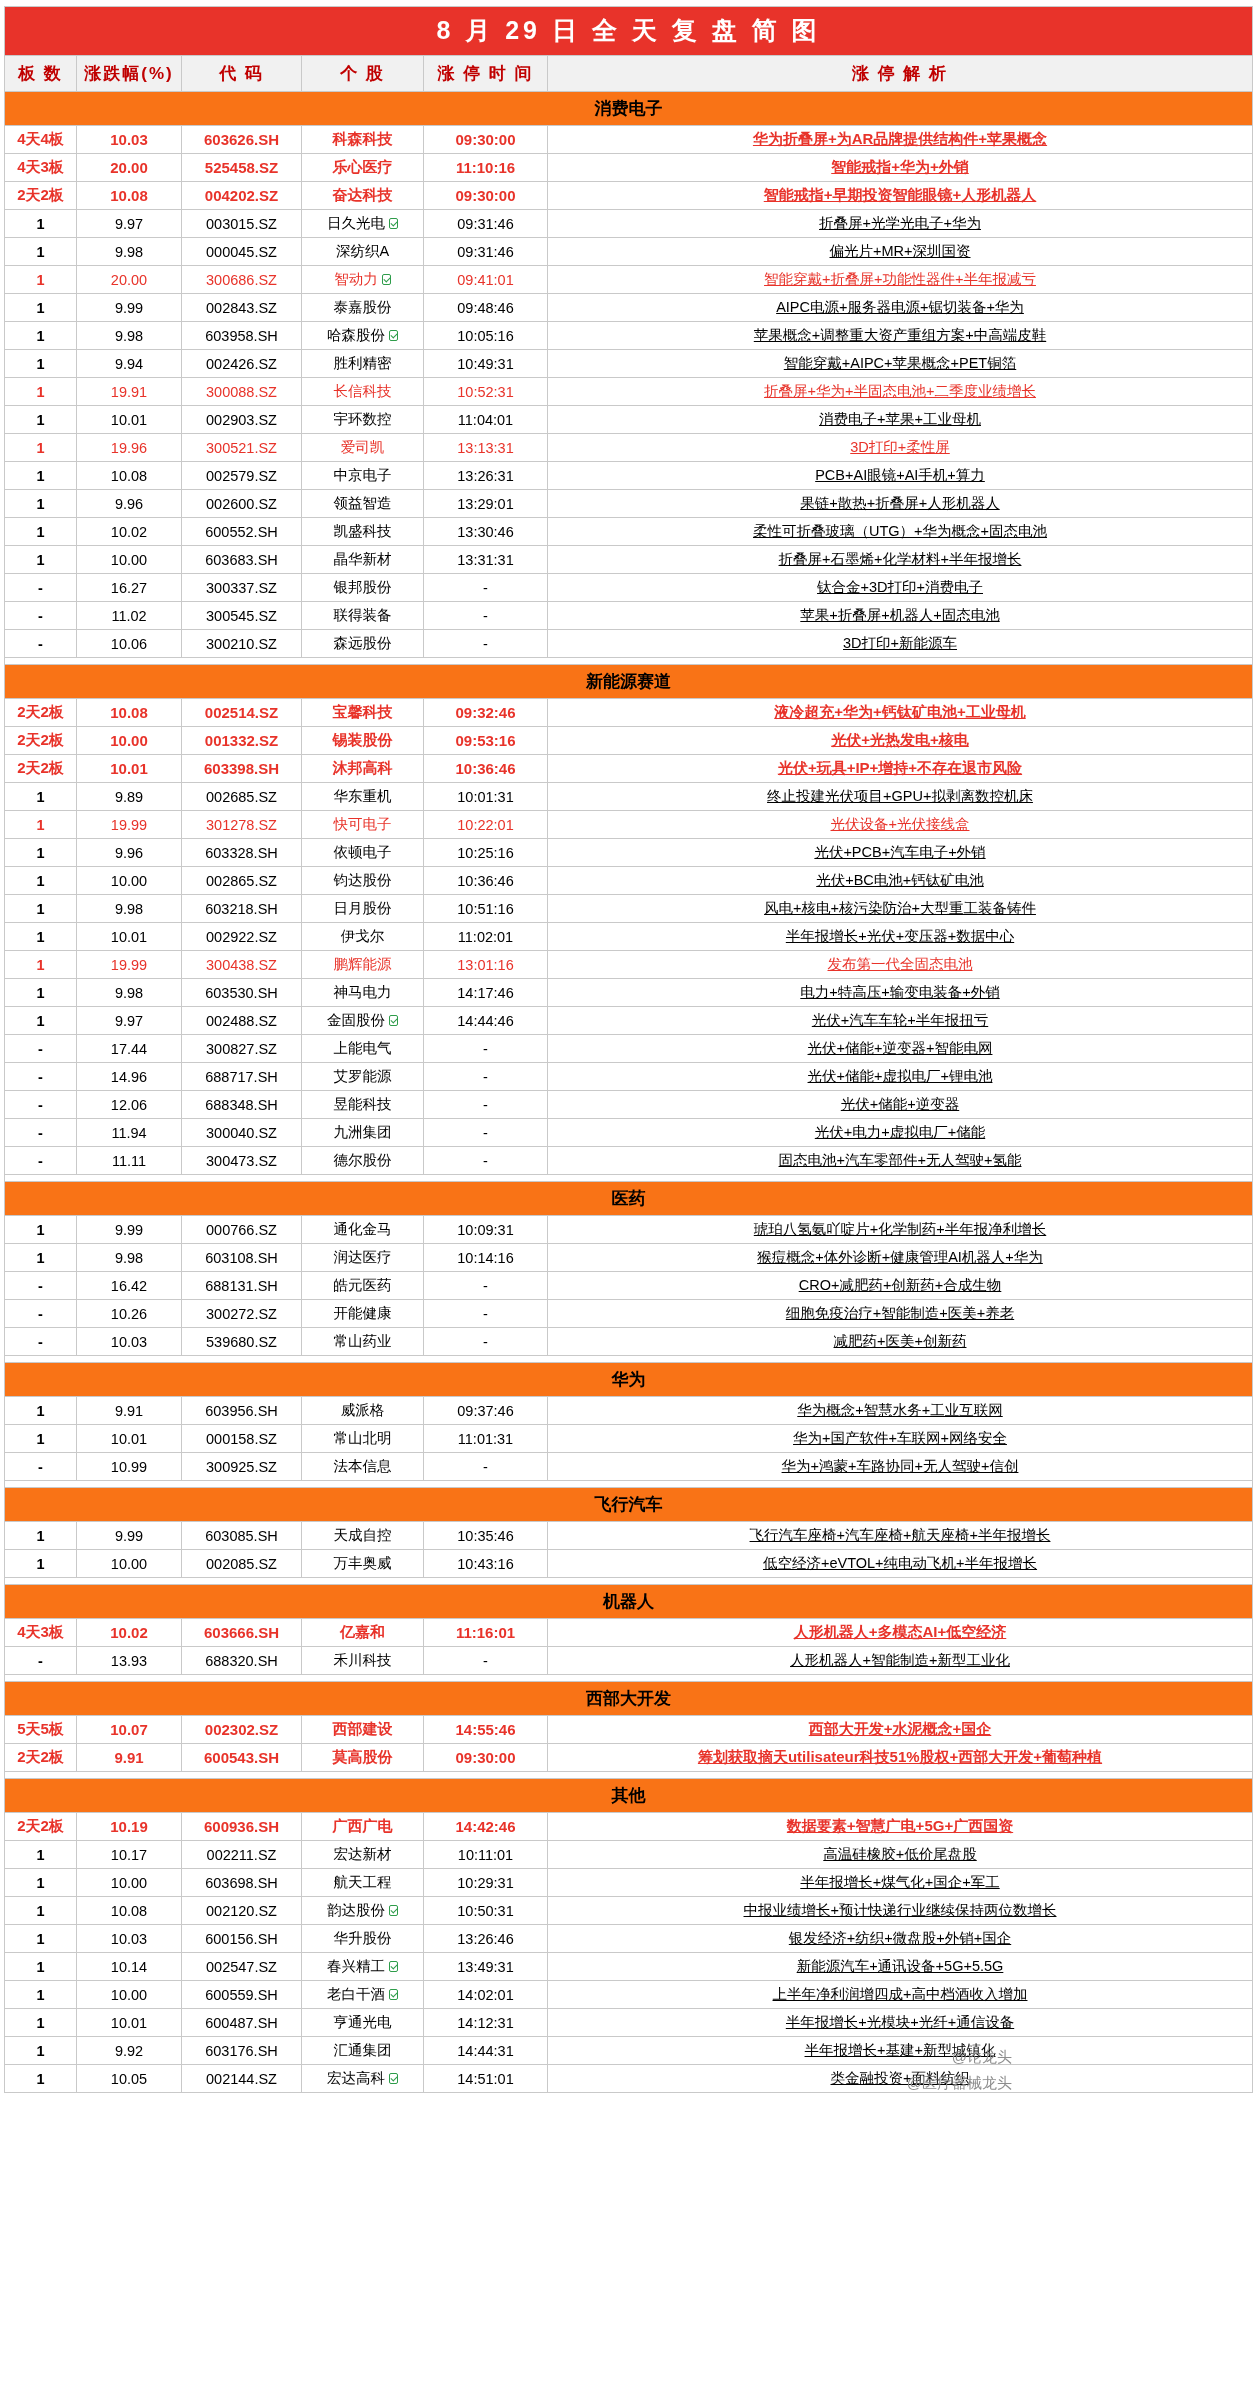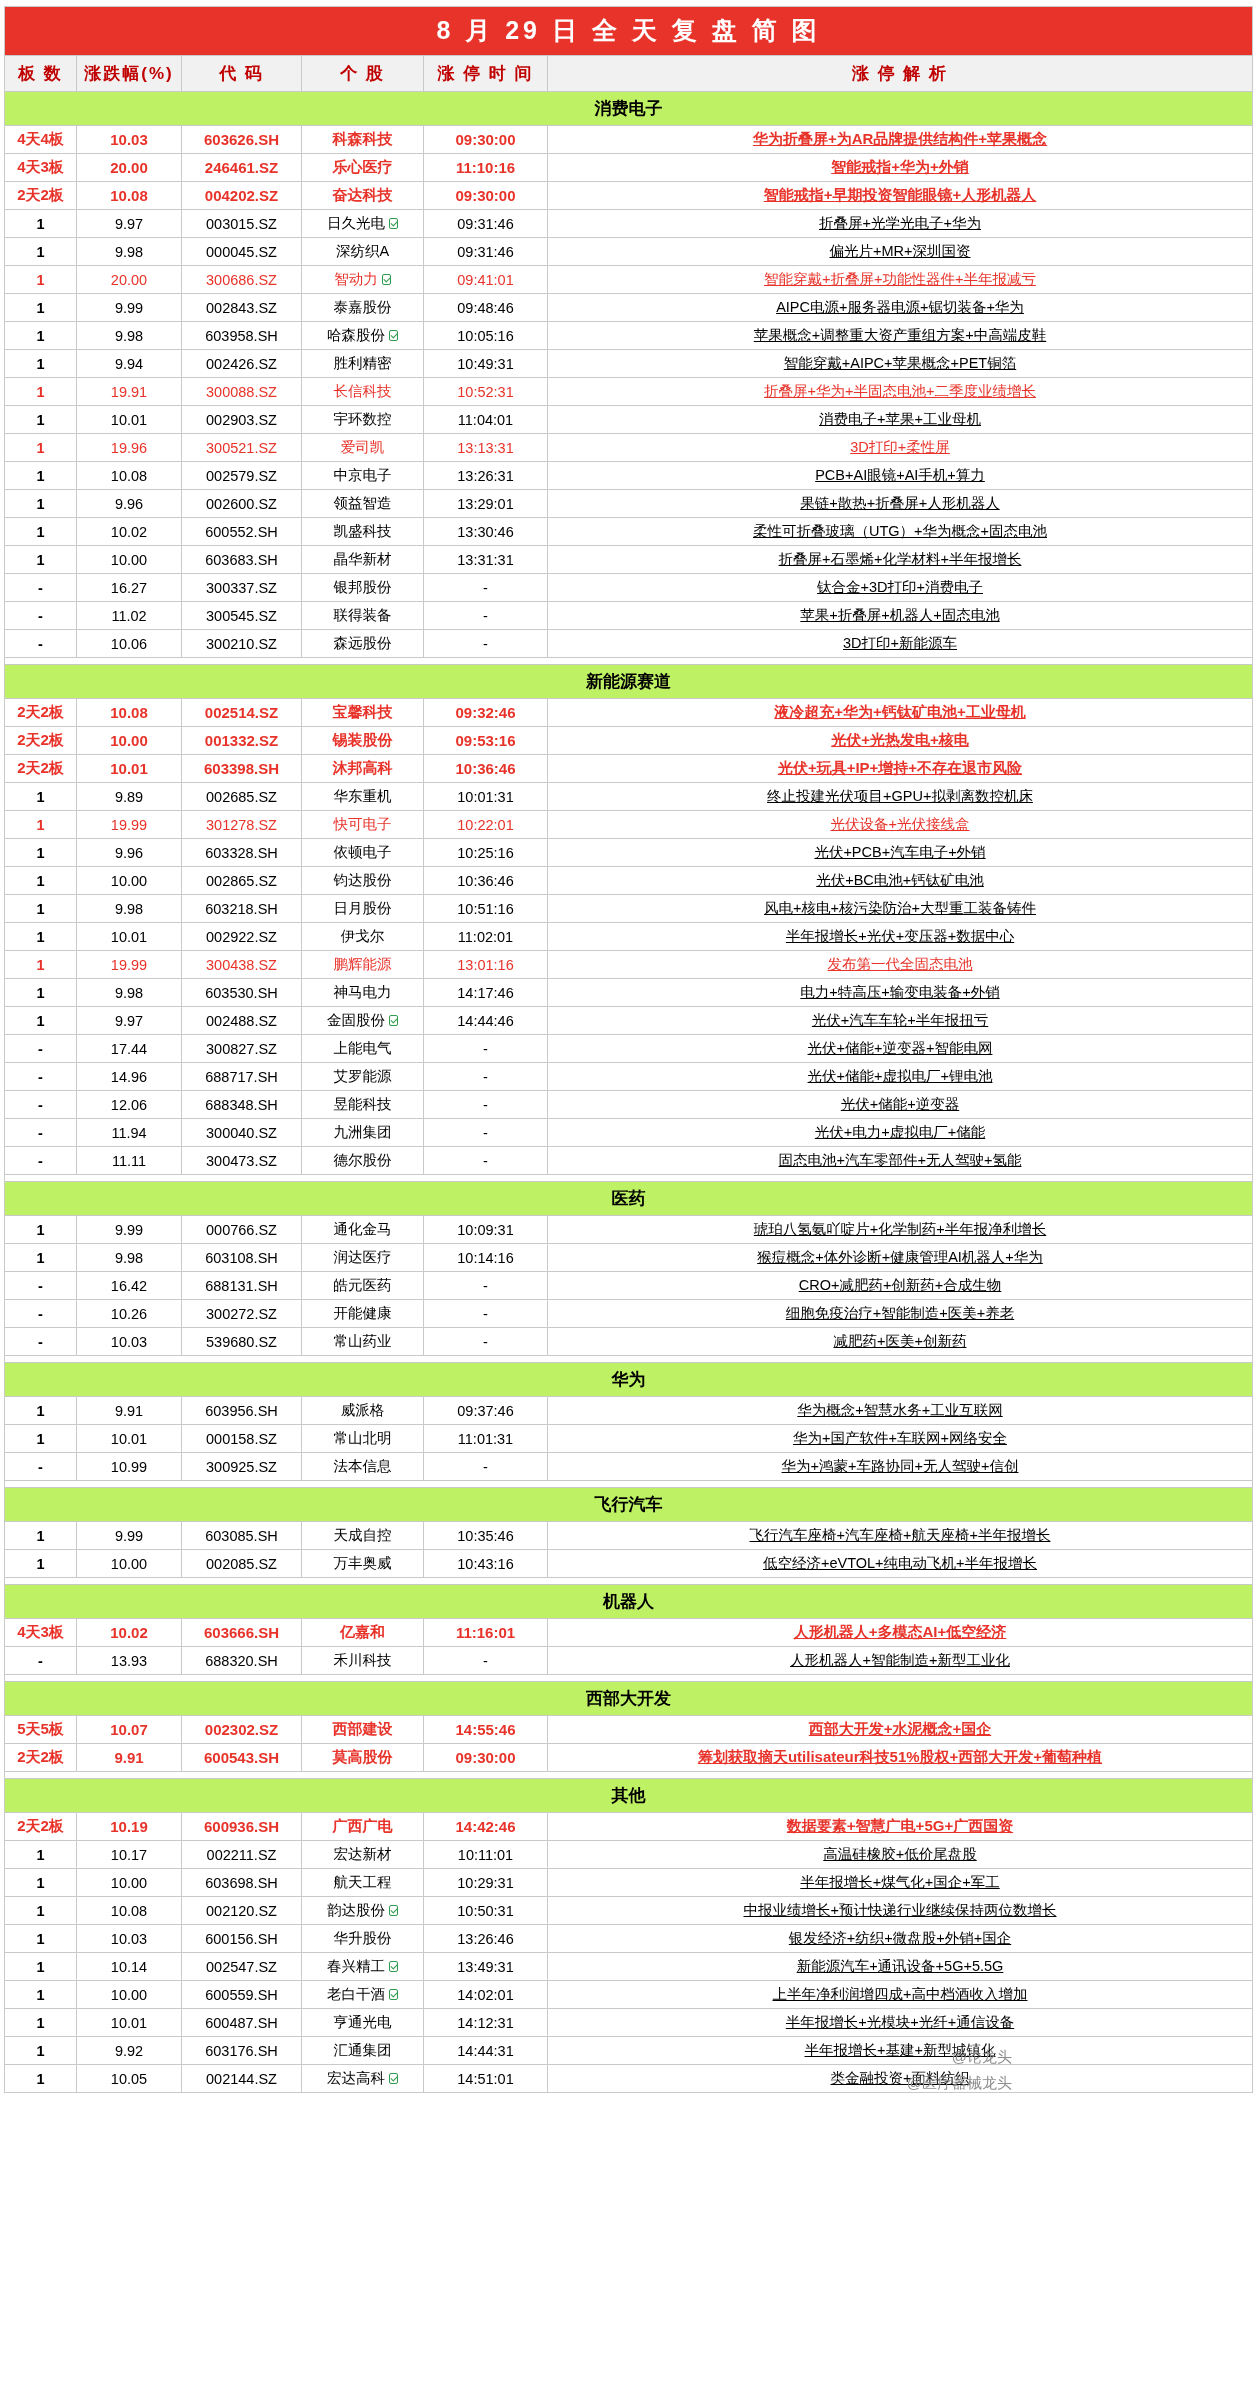--- a/index.html
+++ b/index.html
@@ -31,21 +31,21 @@
     font-size: 17px;
     text-align: center;
     padding: 6px 0;
     letter-spacing: 2px;
   }
   .section-row td {
     text-align: center;
     font-weight: bold;
     font-size: 17px;
     padding: 5px 0;
-    background: #bef264;
+    background: #f97316;
   }
   .spacer-row td { height: 7px; background:#fff; border-left:1px solid #c9c9c9; border-right:1px solid #c9c9c9; }
 
   tr.data td {
     font-size: 14.5px;
     text-align: center;
     padding: 4px 2px;
     white-space: nowrap;
     overflow: hidden;
   }
@@ -115,21 +115,21 @@
           <td class="board">4天4板</td>
           <td>10.03</td>
           <td>603626.SH</td>
           <td class="stock-cell"><span>科森科技</span></td>
           <td>09:30:00</td>
           <td class="analysis">华为折叠屏+为AR品牌提供结构件+苹果概念</td>
         </tr>
         <tr class="data hl">
           <td class="board">4天3板</td>
           <td>20.00</td>
-          <td>246461.SZ</td>
+          <td>525458.SZ</td>
           <td class="stock-cell"><span>乐心医疗</span></td>
           <td>11:10:16</td>
           <td class="analysis">智能戒指+华为+外销</td>
         </tr>
         <tr class="data hl">
           <td class="board">2天2板</td>
           <td>10.08</td>
           <td>004202.SZ</td>
           <td class="stock-cell"><span>奋达科技</span></td>
           <td>09:30:00</td>

